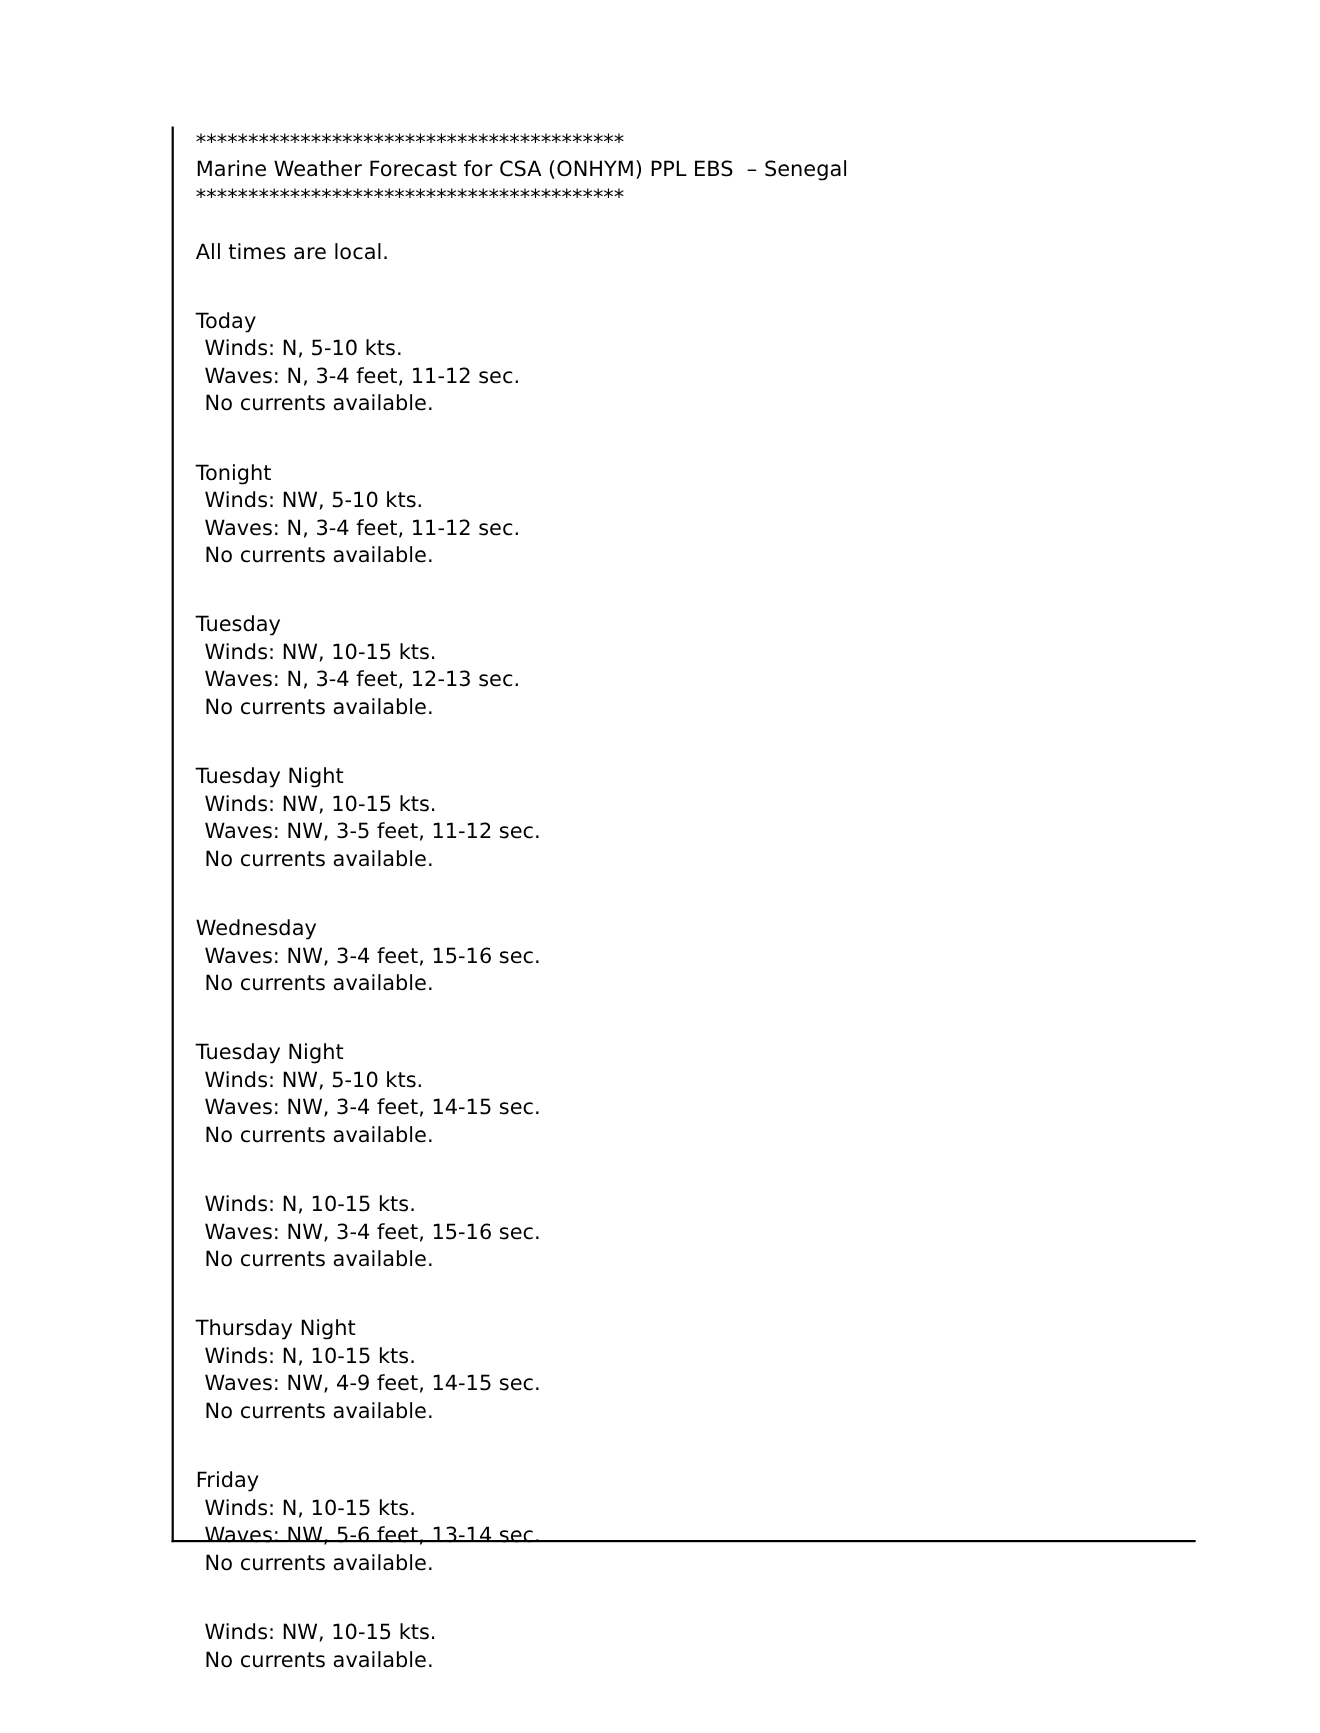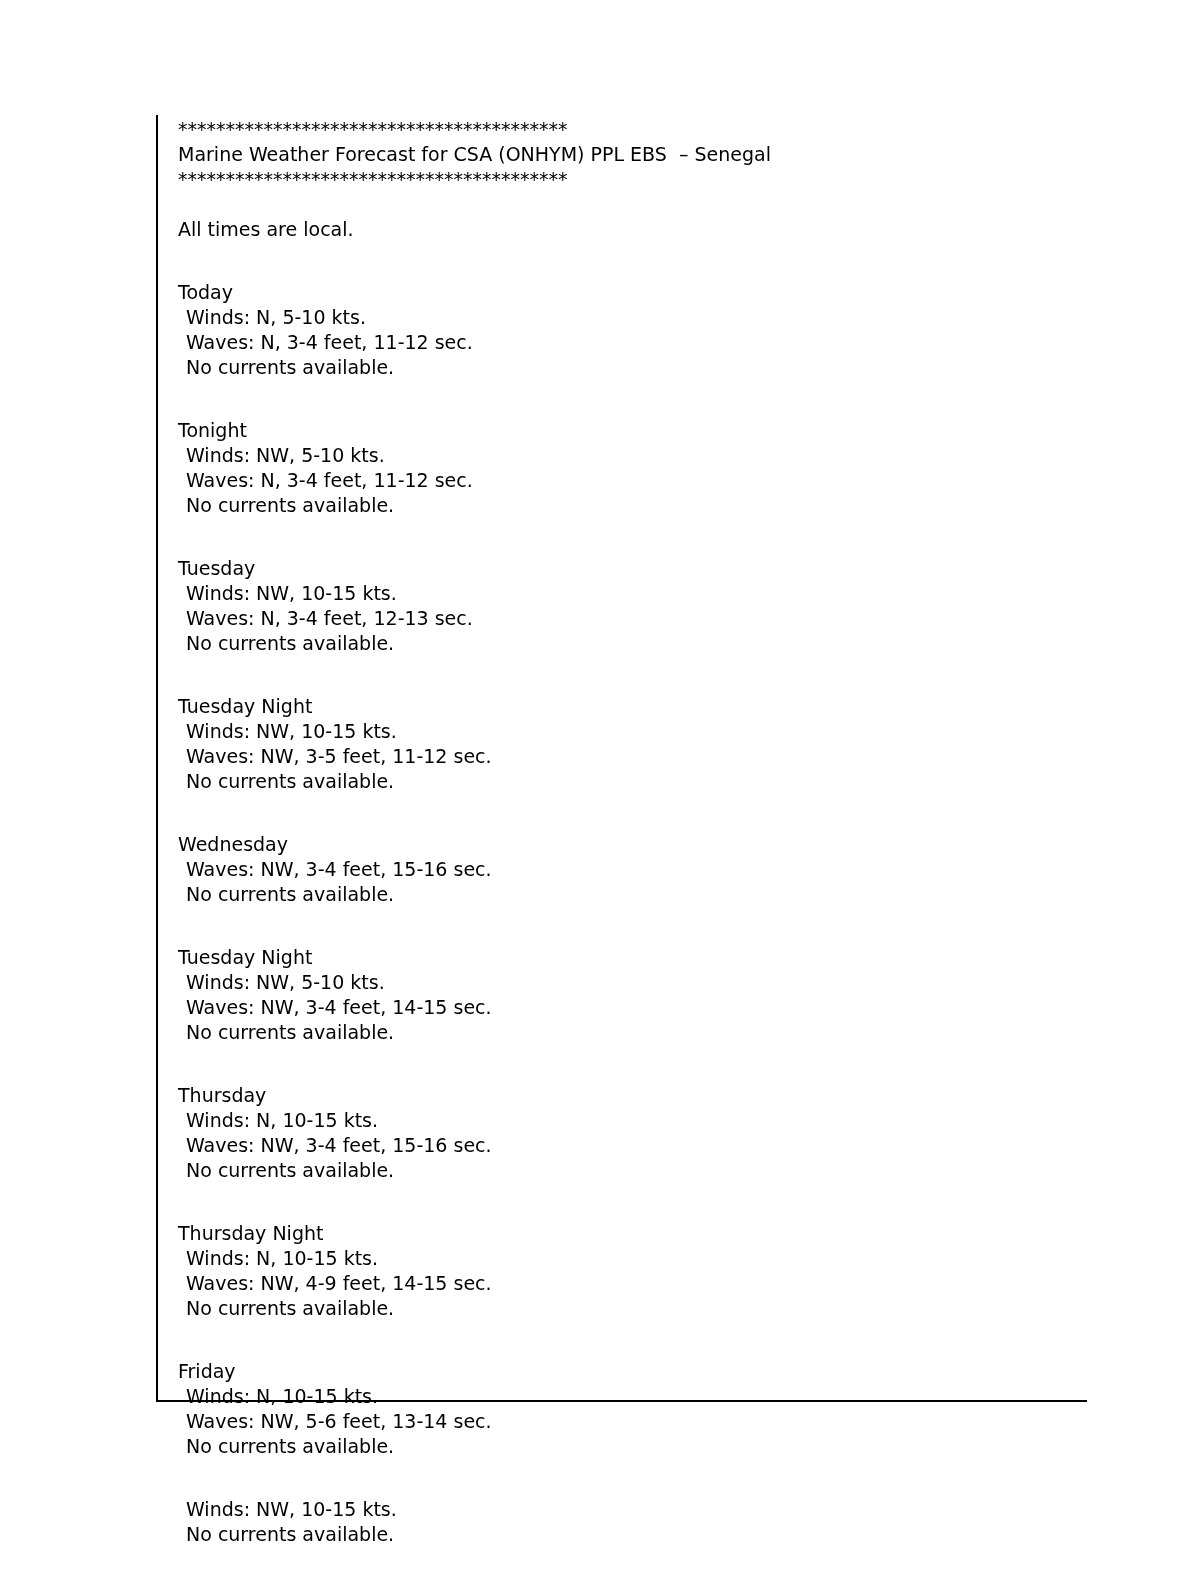--- a/index.html
+++ b/index.html
@@ -101,21 +101,20 @@
   </div>
 
   <div class="section">
     <div class="line">Tuesday Night</div>
     <div class="line detail">Winds: NW, 5-10 kts.</div>
     <div class="line detail">Waves: NW, 3-4 feet, 14-15 sec.</div>
     <div class="line detail">No currents available.</div>
   </div>
 
   <div class="section">
-    <div class="line">Thursday</div>
     <div class="line detail">Winds: N, 10-15 kts.</div>
     <div class="line detail">Waves: NW, 3-4 feet, 15-16 sec.</div>
     <div class="line detail">No currents available.</div>
   </div>
 
   <div class="section">
     <div class="line">Thursday Night</div>
     <div class="line detail">Winds: N, 10-15 kts.</div>
     <div class="line detail">Waves: NW, 4-9 feet, 14-15 sec.</div>
     <div class="line detail">No currents available.</div>

